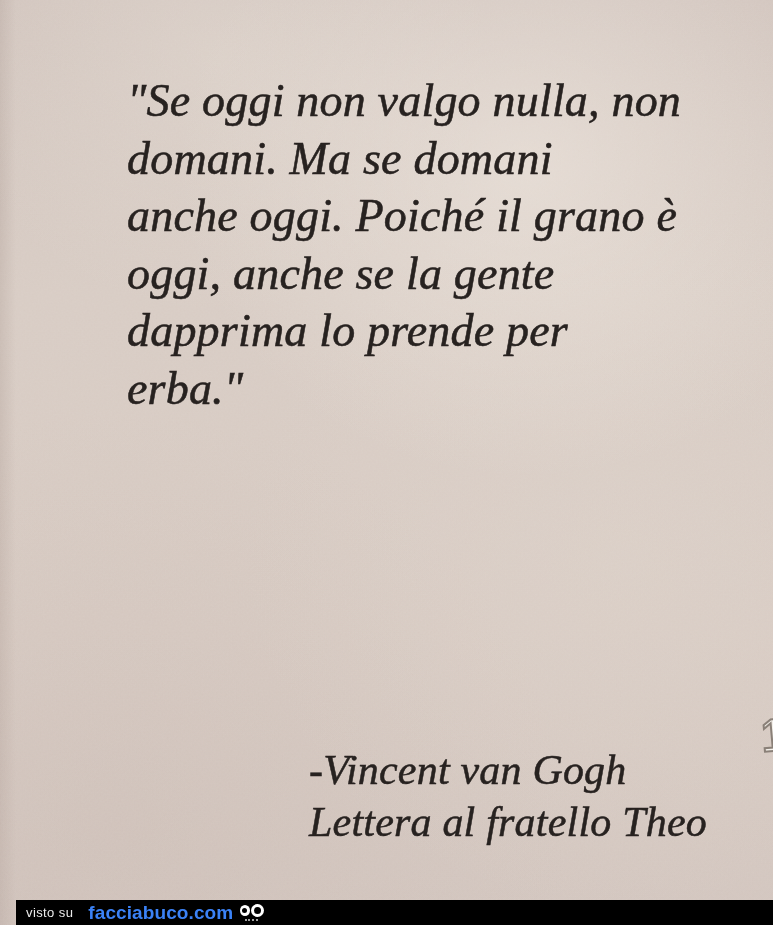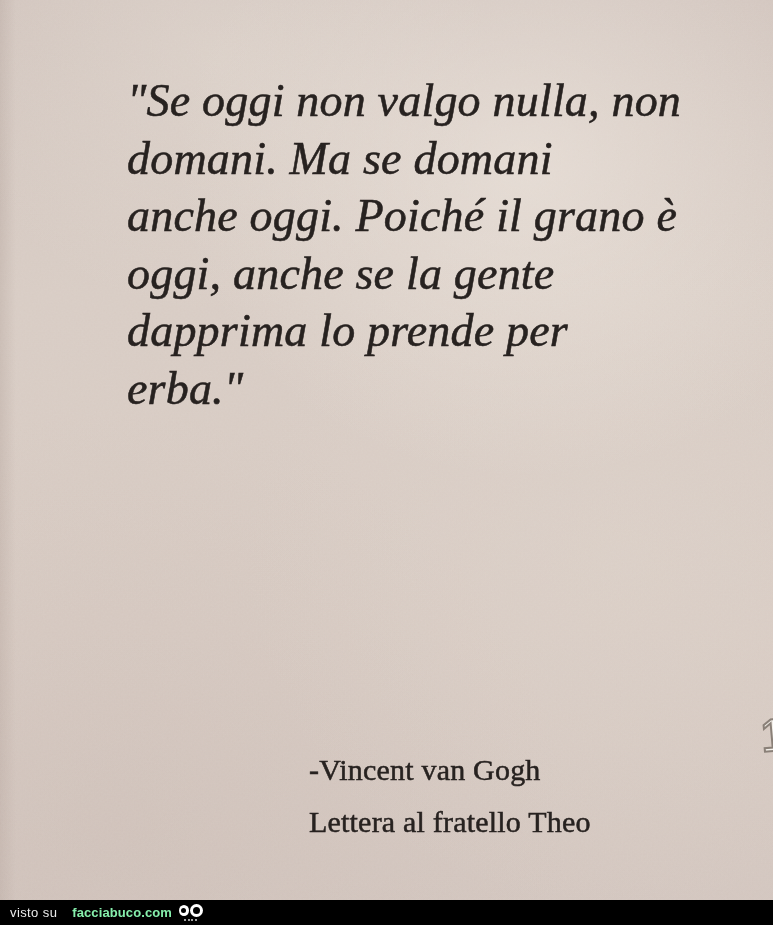--- a/index.html
+++ b/index.html
@@ -47,21 +47,22 @@
     -webkit-text-stroke: 0.55px #272220;
     white-space: nowrap;
     letter-spacing: 0.2px;
   }
 
   .attribution {
     position: absolute;
     left: 309px;
     top: 744px;
     font-family: "Liberation Serif", "DejaVu Serif", serif;
-    font-size: 30px;
+    font-style: italic;
+    font-size: 42px;
     line-height: 52px;
     color: #272220;
     -webkit-text-stroke: 0.5px #272220;
     white-space: nowrap;
     letter-spacing: 0.2px;
   }
 
   .watermark-digit {
     position: absolute;
     top: 712px;
@@ -70,42 +71,42 @@
     font-size: 46px;
     font-weight: 400;
     color: #f3efe9;
     -webkit-text-stroke: 2px #8a8078;
     transform: rotate(-5deg);
     line-height: 1;
   }
 
   .footer-bar {
     position: absolute;
-    left: 0;
+    left: 16px;
     right: 0;
     bottom: 0;
     height: 25px;
     background: #000000;
     display: flex;
     align-items: center;
     color: #ffffff;
   }
   .footer-prefix {
     margin-left: 10px;
     font-size: 13px;
     font-weight: 400;
     letter-spacing: 0.4px;
     color: #ececec;
   }
   .footer-site {
     margin-left: 15px;
-    font-size: 13px;
+    font-size: 19px;
     font-weight: 700;
     letter-spacing: 0.1px;
-    color: #86efac;
+    color: #3b82f6;
   }
   .logo {
     position: relative;
     margin-left: 7px;
     width: 26px;
     height: 22px;
     flex: 0 0 auto;
   }
   .eye {
     position: absolute;

